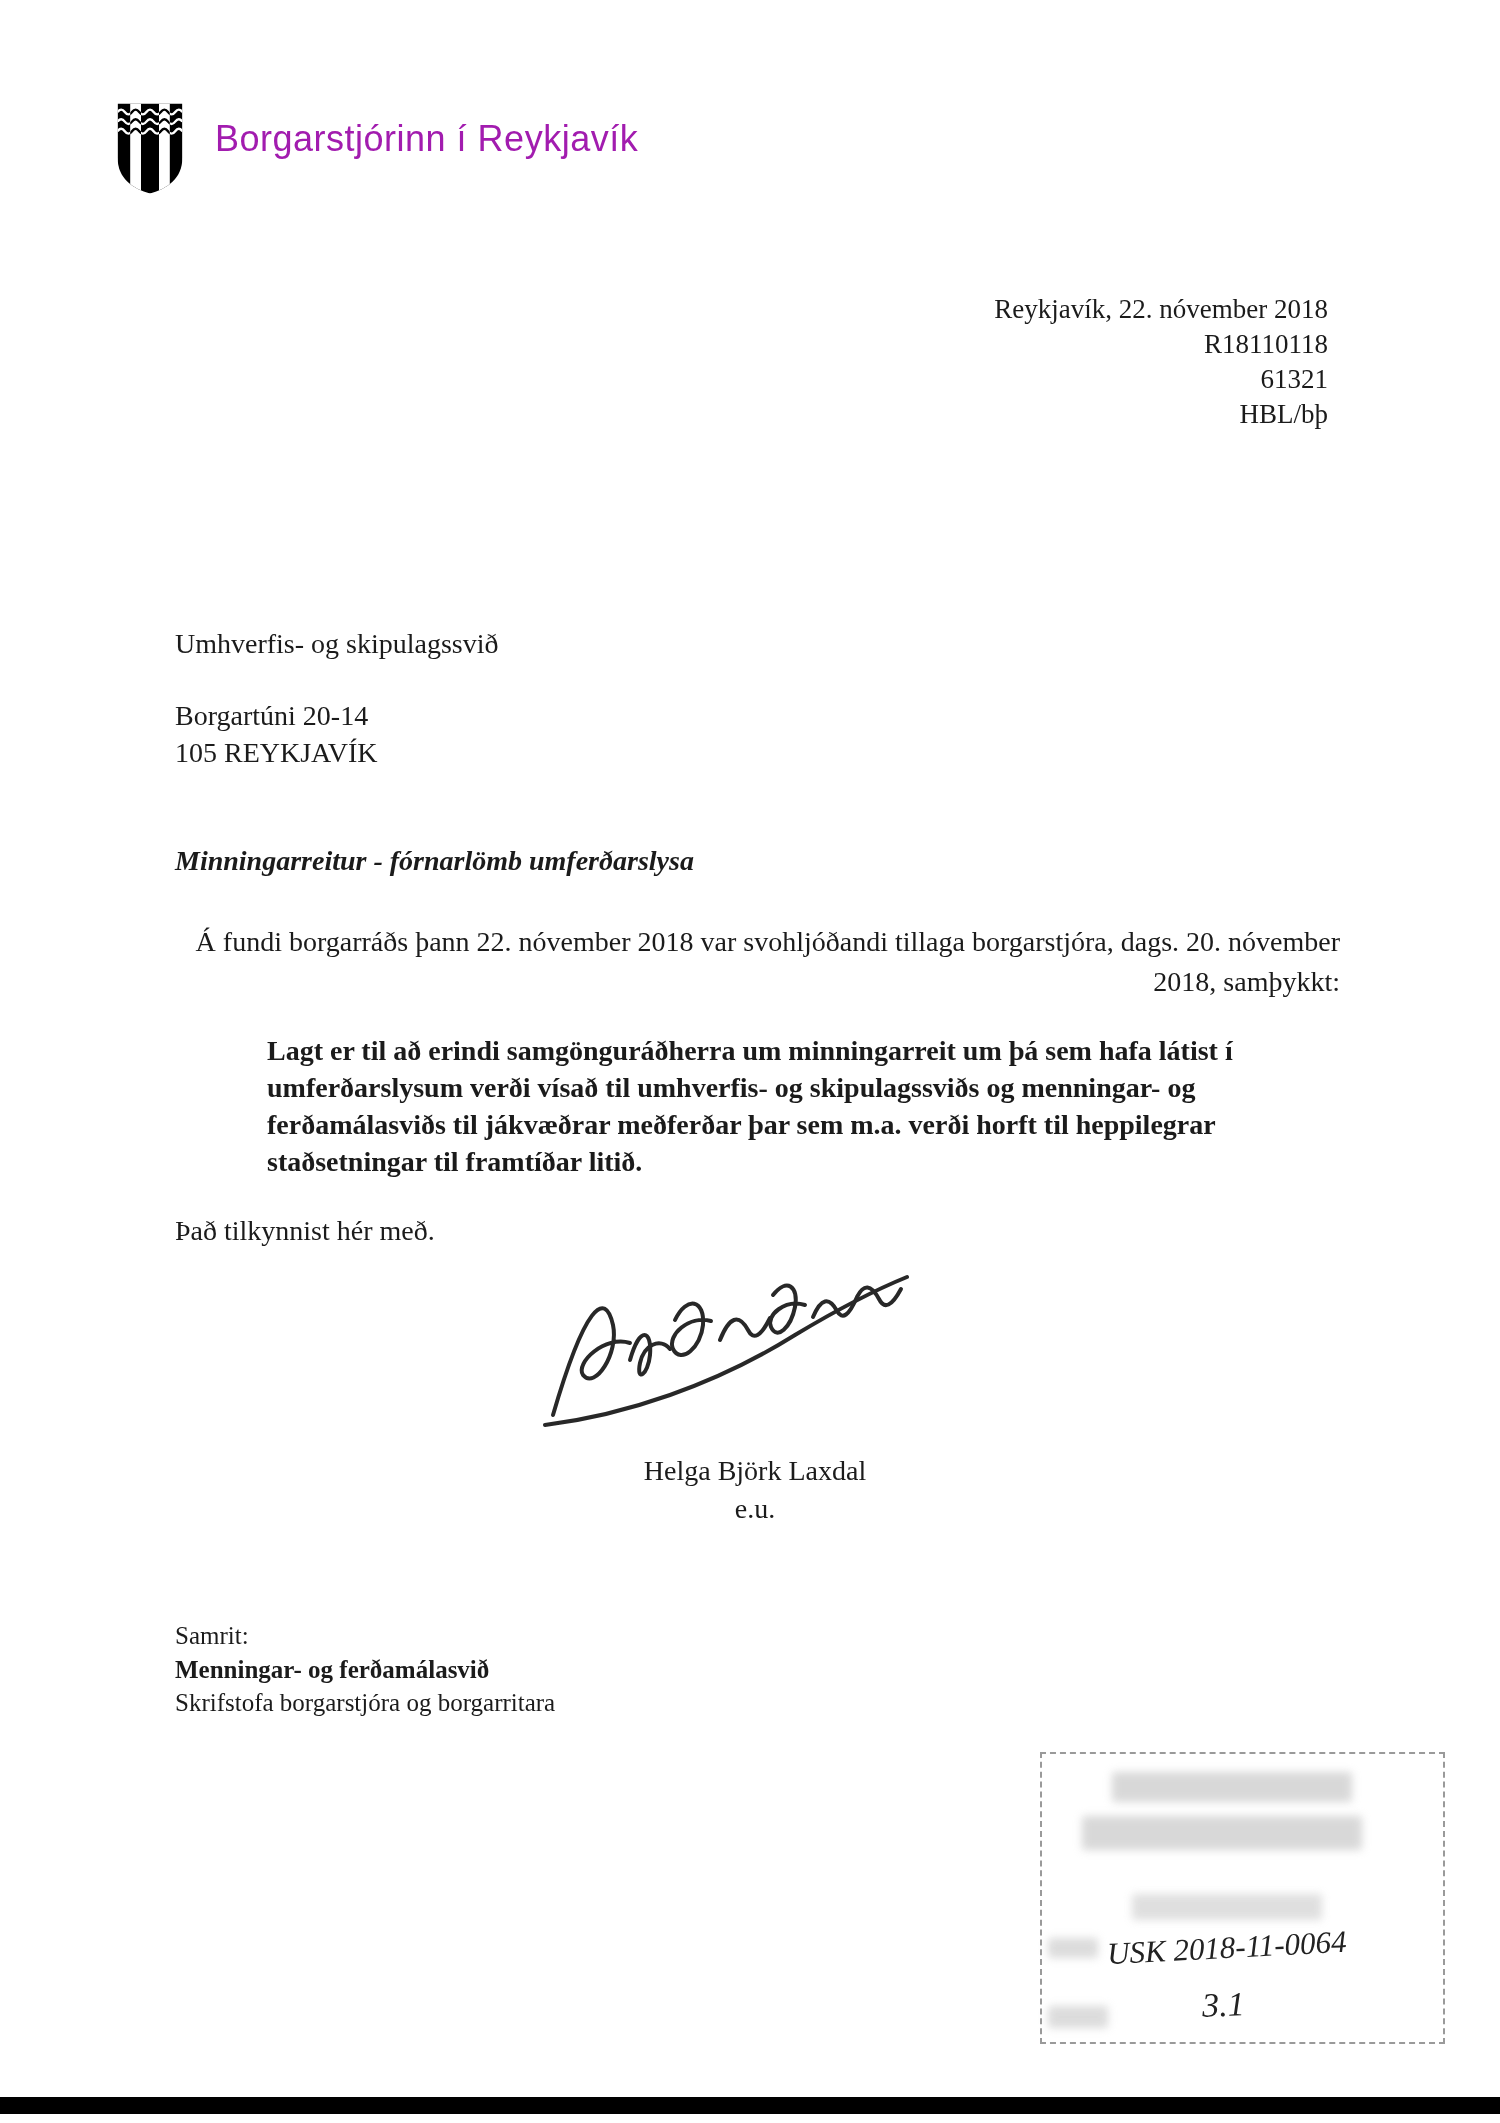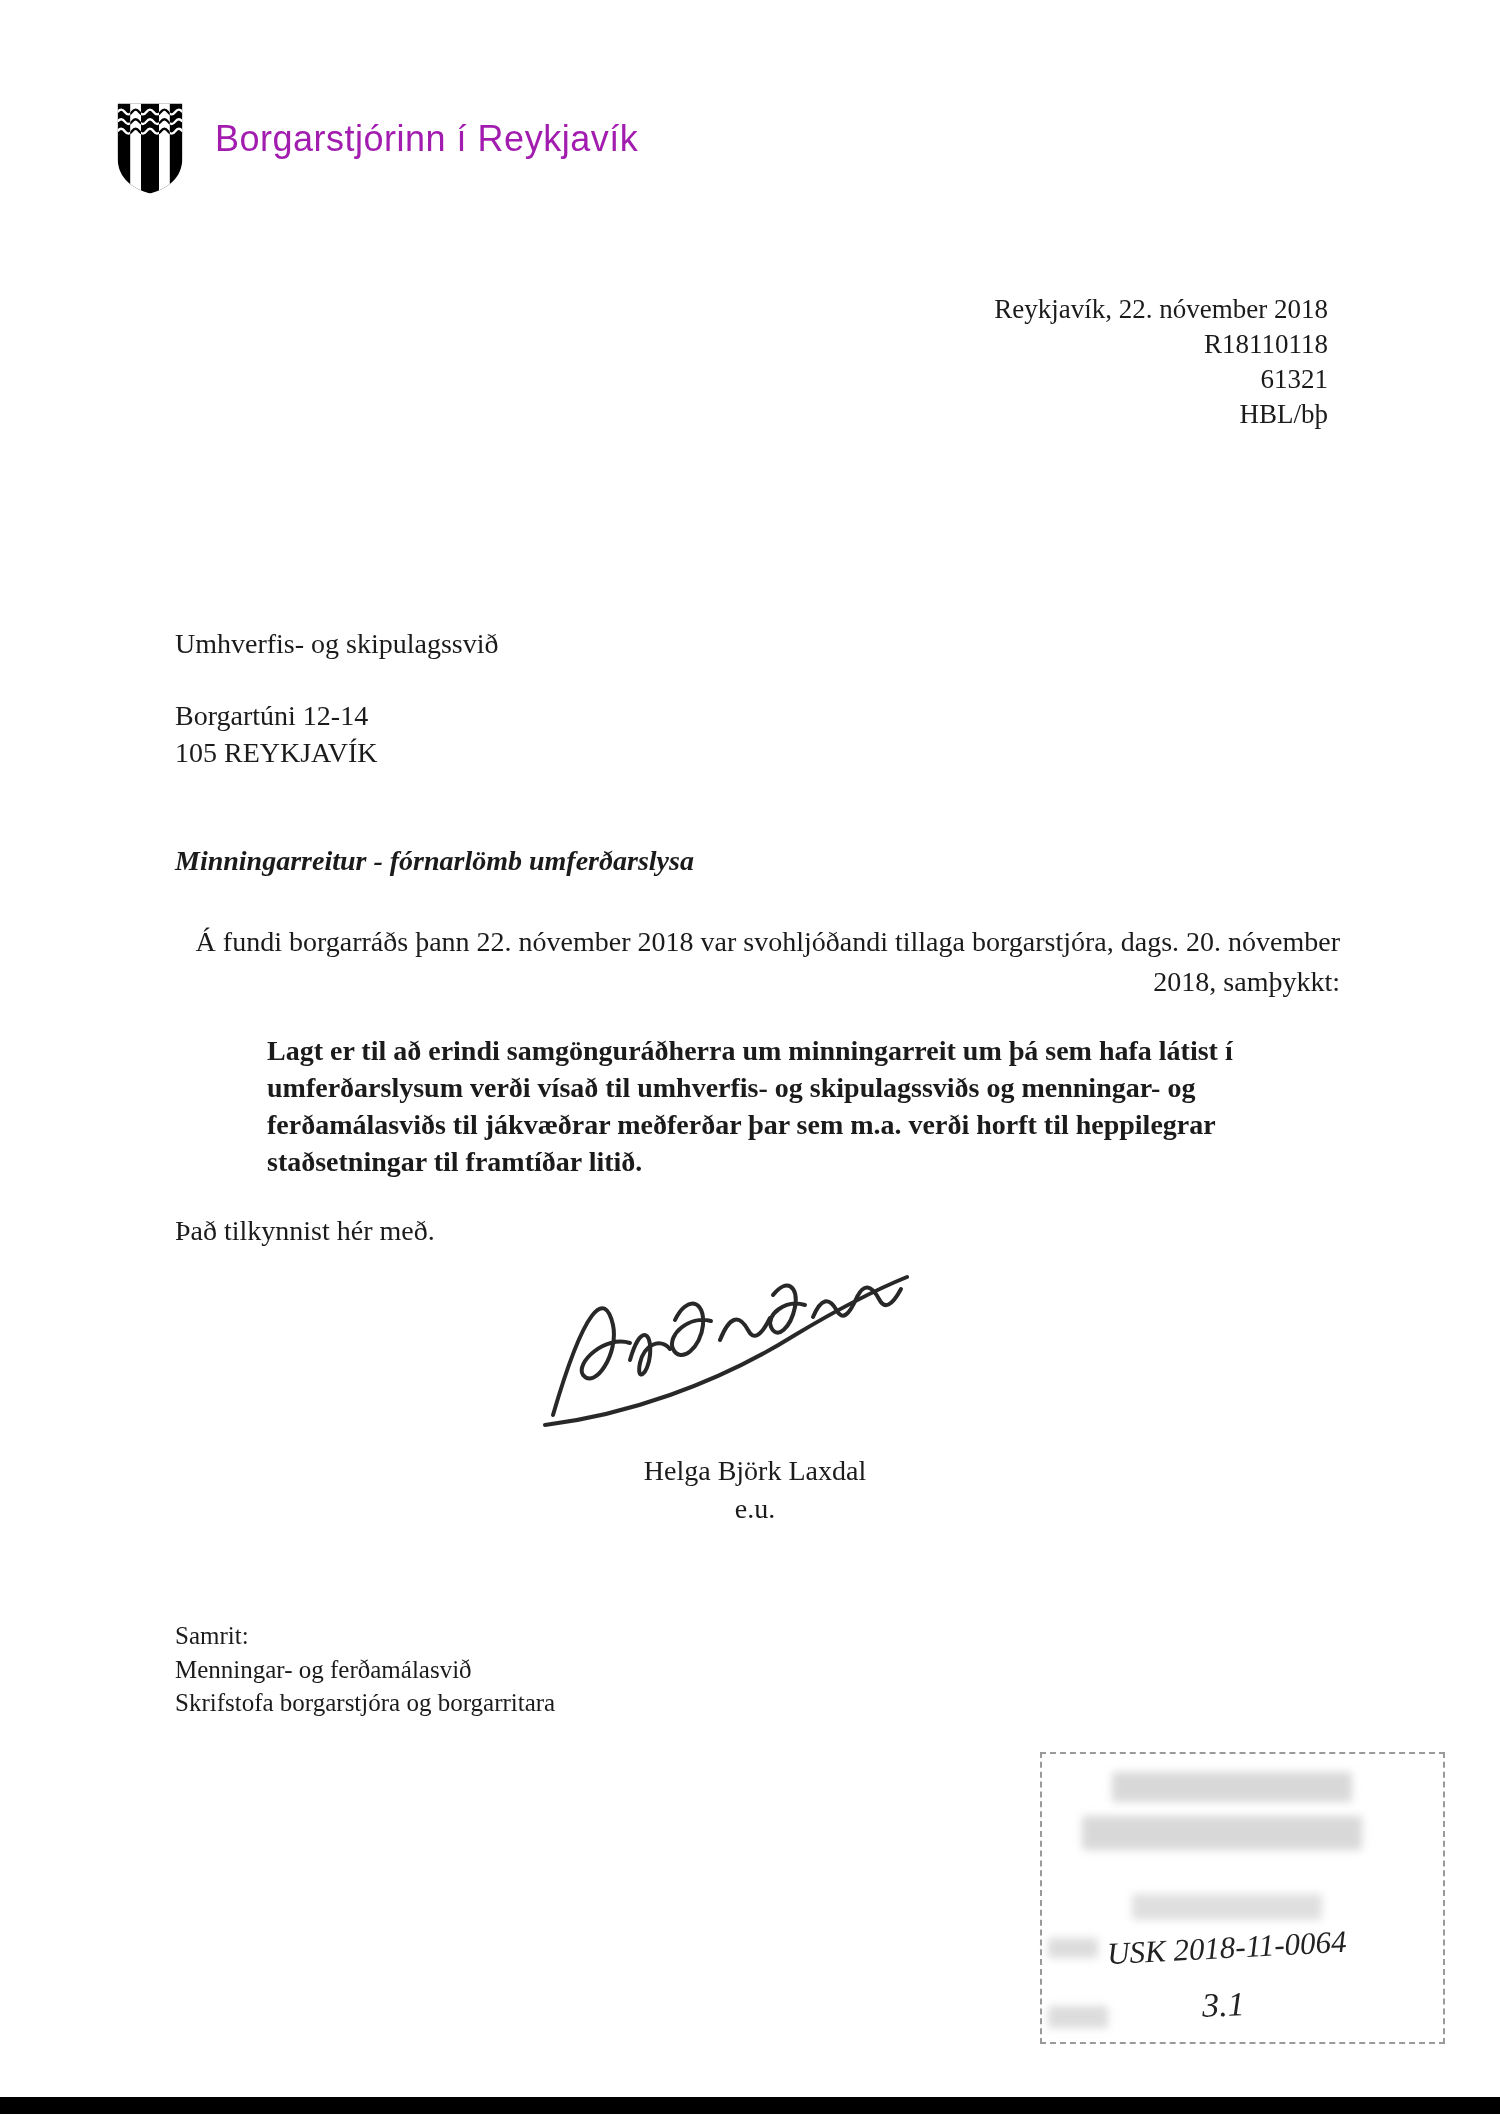--- a/index.html
+++ b/index.html
@@ -97,21 +97,21 @@
   .signer-title {
     left: 545px;
     top: 1493px;
     width: 420px;
     text-align: center;
     font-size: 28px;
   }
 
   
   .cc-label { left: 175px; top: 1622px; font-size: 25px; }
-  .cc-item-1 { left: 175px; top: 1656px; font-size: 25px; }
+  .cc-item-1 { left: 175px; top: 1656px; font-size: 25px; font-weight: bold; }
   .cc-item-2 { left: 175px; top: 1689px; font-size: 25px; }
 
   
   .stamp-box {
     left: 1040px;
     top: 1752px;
     width: 405px;
     height: 292px;
     border: 2px dashed #9a9a9a;
     box-sizing: border-box;
@@ -198,21 +198,21 @@
   <div class="abs org-name">Borgarstjórinn í Reykjavík</div>
 
   <div class="abs meta-block">
     <div>Reykjavík, 22. nóvember 2018</div>
     <div>R18110118</div>
     <div>61321</div>
     <div>HBL/bþ</div>
   </div>
 
   <div class="abs recipient-name">Umhverfis- og skipulagssvið</div>
-  <div class="abs recipient-street">Borgartúni 12-14</div>
+  <div class="abs recipient-street">Borgartúni 20-14</div>
   <div class="abs recipient-city">105 REYKJAVÍK</div>
 
   <div class="abs subject">Minningarreitur - fórnarlömb umferðarslysa</div>
 
   <div class="abs body-intro">Á fundi borgarráðs þann 22. nóvember 2018 var svohljóðandi tillaga borgarstjóra, dags. 20. nóvember 2018, samþykkt:</div>
   <div class="abs body-quote">Lagt er til að erindi samgönguráðherra um minningarreit um þá sem hafa látist í umferðarslysum verði vísað til umhverfis- og skipulagssviðs og menningar- og ferðamálasviðs til jákvæðrar meðferðar þar sem m.a. verði horft til heppilegrar staðsetningar til framtíðar litið.</div>
   <div class="abs body-closing">Það tilkynnist hér með.</div>
 
   <div class="abs signature-svg">
     <svg width="400" height="175" viewBox="0 0 400 175" xmlns="http://www.w3.org/2000/svg">

